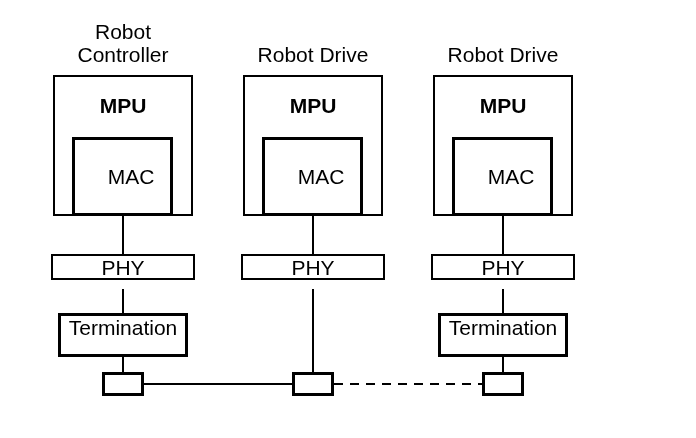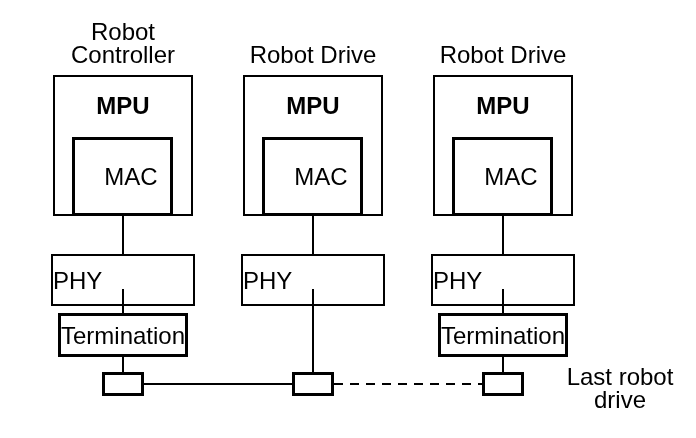--- a/index.html
+++ b/index.html
@@ -7,21 +7,21 @@
   body {
     background:var(--bg);
     font-family:"Liberation Sans", sans-serif;
     color:var(--ink);
   }
   .stage {
     position:relative;
     width:696px; height:438px;
     background:var(--bg);
     overflow:hidden;
-    font-size:24px;
+    font-size:21px;
     line-height:23px;
   }
   .column {
     position:absolute;
     top:0;
     width:144px; height:438px;
   }
   .col-0 { left:51px; }
   .col-1 { left:241px; }
   .col-2 { left:431px; }
@@ -55,32 +55,32 @@
   }
   .mac-label {
     position:absolute;
     top:165px; left:8px;
     width:144px;
     text-align:center;
   }
   .phy-box {
     position:absolute;
     top:254px; left:0;
-    width:144px; height:52px;
+    width:144px; height:26px;
     border:2px solid var(--ink);
     background:var(--bg);
-    display:flex; align-items:center; justify-content:flex-start;
+    display:flex; align-items:center; justify-content:center;
   }
   .term-box {
     position:absolute;
     top:313px; left:7px;
     width:130px; height:44px;
     border:3px solid var(--ink);
     background:var(--bg);
-    display:flex; align-items:center; justify-content:center;
+    display:flex; justify-content:center;
   }
   .conn-box {
     position:absolute;
     top:372px; left:51px;
     width:42px; height:24px;
     border:3px solid var(--ink);
     background:var(--bg);
   }
   .vline {
     position:absolute;
@@ -162,15 +162,14 @@
     <div class="term-box">
       <span>Termination</span>
     </div>
     <div class="vline v-term-conn"></div>
     <div class="conn-box"></div>
   </div>
 
   <div class="bus-solid"></div>
   <div class="bus-dashed"></div>
 
-  <div class="annotation">Last robot drive</div>
 
 </div>
 
 </body></html>

